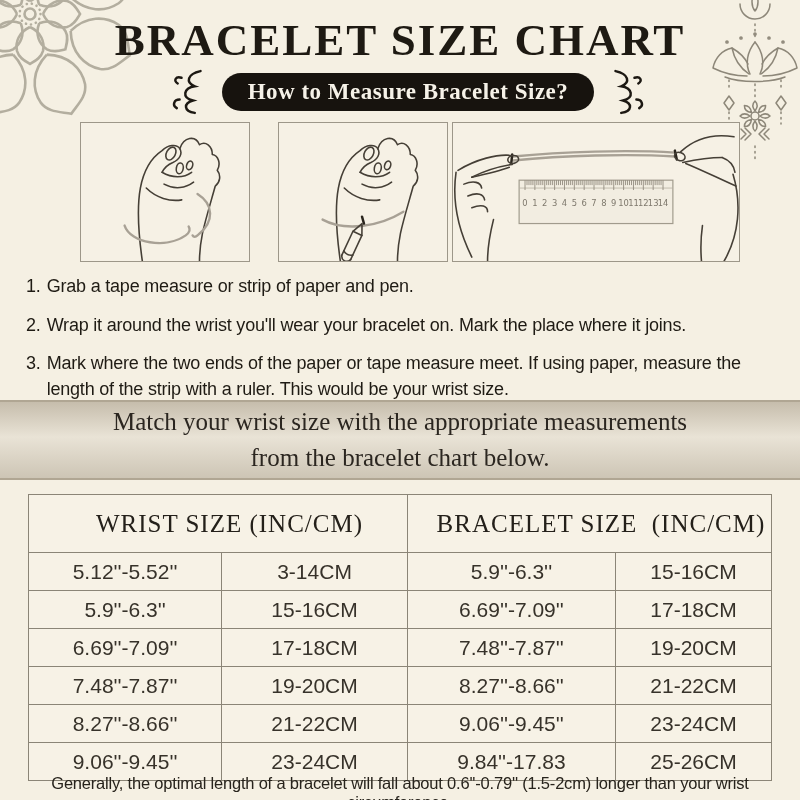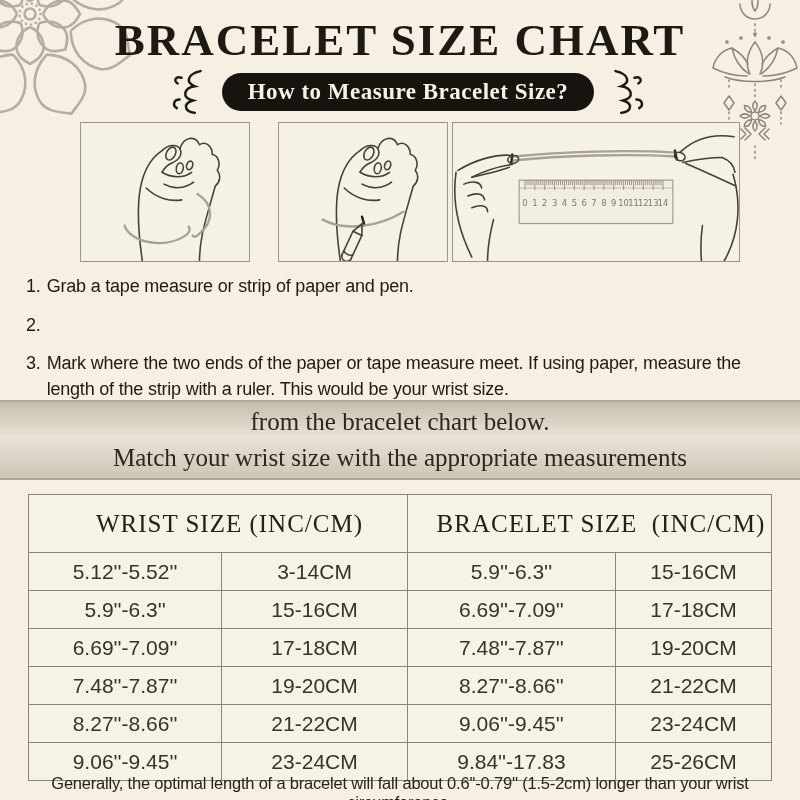--- a/index.html
+++ b/index.html
@@ -300,30 +300,31 @@
     </svg>
   </div>
 
   <div class="instructions">
     <div class="instr">
       <span class="num">1.</span>
       <span class="txt">Grab a tape measure or strip of paper and pen.</span>
     </div>
     <div class="instr">
       <span class="num">2.</span>
+      <span class="txt">Wrap it around the wrist you'll wear your bracelet on. Mark the place where it joins.</span>
     </div>
     <div class="instr third">
       <span class="num">3.</span>
       <span class="txt">Mark where the two ends of the paper or tape measure meet. If using paper, measure the length of the strip with a ruler. This would be your wrist size.</span>
     </div>
   </div>
 
   <div class="banner">
+    <div>Match your wrist size with the appropriate measurements</div>
     <div>from the bracelet chart below.</div>
-    <div>Match your wrist size with the appropriate measurements</div>
   </div>
 
   <table class="size">
     <colgroup>
         <col style="width:26%">
         <col style="width:25%">
         <col style="width:28%">
         <col style="width:21%">
       </colgroup>
     <thead>

